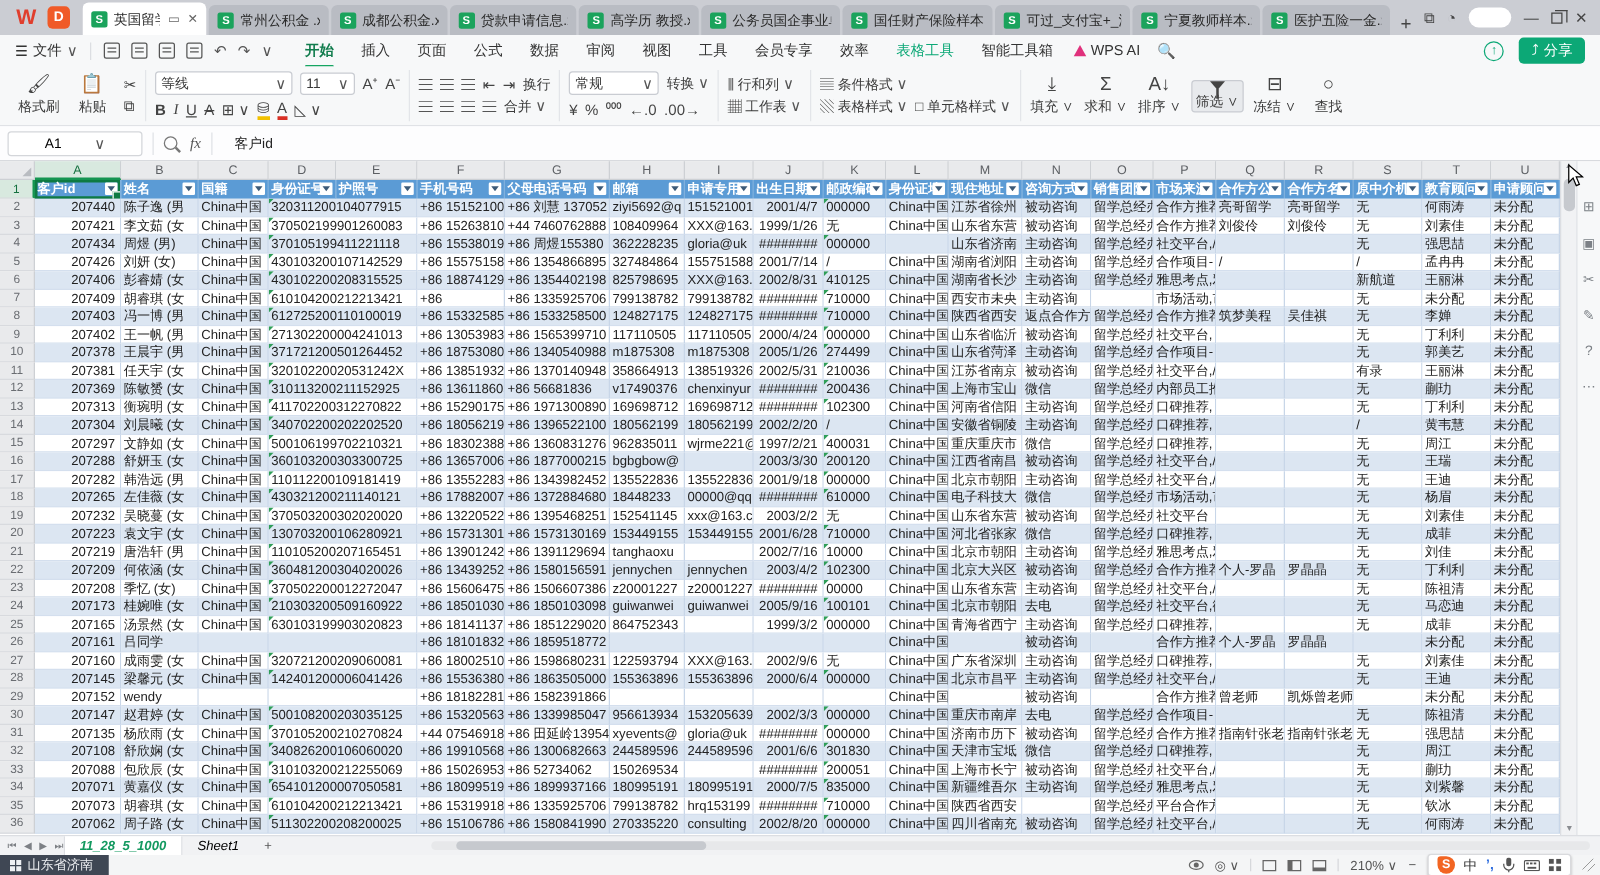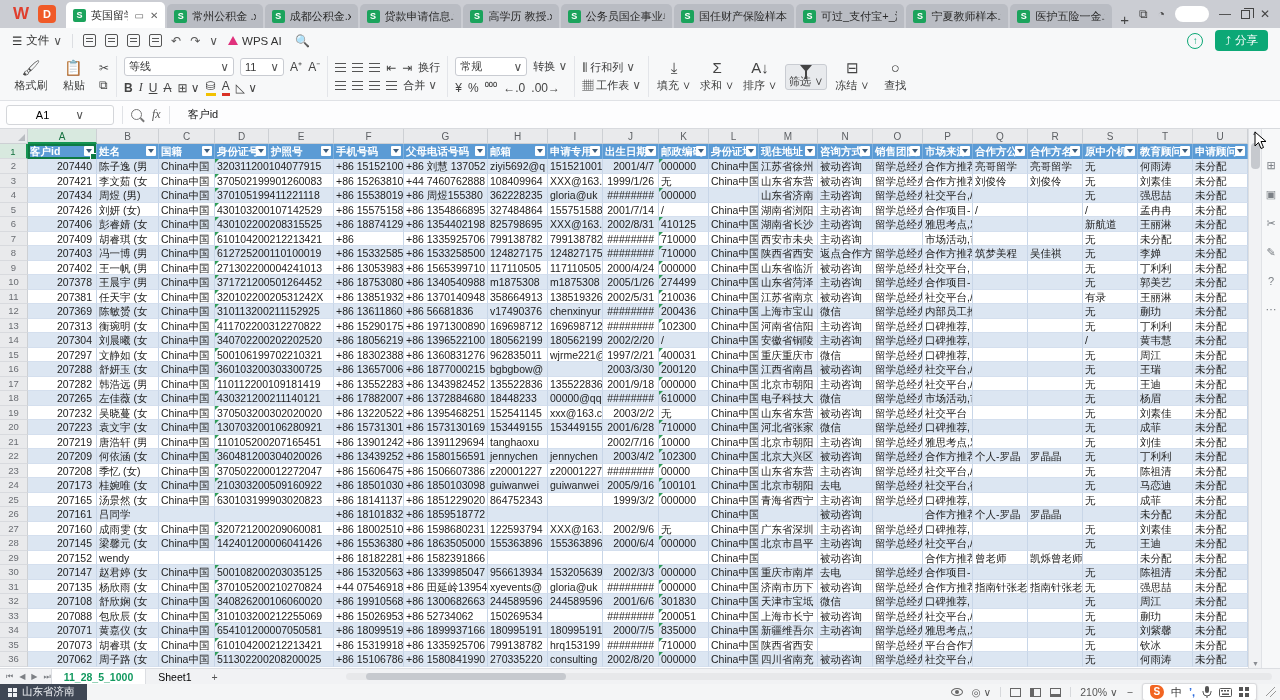--- a/index.html
+++ b/index.html
@@ -86,21 +86,21 @@
   .cell.tri:before { content:''; position:absolute; left:0; top:0; border-top:4px solid #2f9e58; border-right:4px solid transparent; }
   .a1sel { box-shadow:inset 0 0 0 2px #0e7a43; }
   .a1sel:after { content:''; position:absolute; right:-1px; bottom:-1px; width:5px; height:5px; background:#0e7a43; border:1px solid #fff; }
   .vscroll { position:absolute; top:129px; left:1248px; width:13px; height:539px; background:#f1f2f4; border-left:1px solid #dcdee2; font-size:7px; color:#8a8d92; text-align:center; }
   .vthumb { position:absolute; left:2px; top:14px; width:9px; height:26px; background:#c6c9ce; border-radius:4px; }
   .sidebar { position:absolute; top:129px; left:1261px; width:19px; height:539px; background:#f7f8f9; border-left:1px solid #e0e2e6; display:flex; flex-direction:column; align-items:center; gap:16px; padding-top:30px; color:#7c8086; font-size:11px; }
 
   
   .sheetbar { position:absolute; top:668px; left:0; width:1280px; height:16px; background:#f1f2f4; border-top:1px solid #dcdee2; display:flex; align-items:center; font-size:10.5px; }
   .navico { color:#7d8085; font-size:8px; margin-left:6px; }
-  .stab { height:16px; line-height:16px; padding:0 12px; }
+  .stab { height:16px; line-height:16px; padding:0 12px;font-style:italic; }
   .stab.active { background:#fff; color:#12995f; font-weight:bold; border-left:1px solid #dcdee2; border-right:1px solid #dcdee2; }
   .stab.plus { color:#555; padding:0 8px; }
   .hscroll { flex:1; height:9px; margin:0 8px 0 120px; position:relative; }
   .htrack { position:absolute; left:0; right:0; top:1px; height:7px; background:#e7e8ea; border-radius:4px; }
   .hthumb { position:absolute; left:20px; width:200px; top:1px; height:7px; background:#c6c9ce; border-radius:4px; }
 
   
   .statusbar { position:absolute; top:684px; left:0; width:1280px; height:16px; background:#f4f5f6; display:flex; align-items:center; font-size:10.5px; color:#555; }
   .taskpill { height:16px; background:#3f4754; color:#eef0f3; display:flex; align-items:center; gap:5px; padding:0 12px 0 8px; font-size:10.5px; }
   .tgrid { display:inline-block; width:9px; height:9px; background:
@@ -190,20 +190,34 @@
     </div>
     <div class="qicons">
       <span class="qico"></span>
       <span class="qico"></span>
       <span class="qico"></span>
       <span class="qico"></span>
       <span class="arr">↶</span>
       <span class="arr">↷</span>
       <span class="arr">∨</span>
     </div>
+    <div class="menu-items">
+        <span class="mitem act">开始</span>
+        <span class="mitem">插入</span>
+        <span class="mitem">页面</span>
+        <span class="mitem">公式</span>
+        <span class="mitem">数据</span>
+        <span class="mitem">审阅</span>
+        <span class="mitem">视图</span>
+        <span class="mitem">工具</span>
+        <span class="mitem">会员专享</span>
+        <span class="mitem">效率</span>
+        <span class="mitem tool">表格工具</span>
+        <span class="mitem">智能工具箱</span>
+      </div>
     <span class="ai-logo"></span>
     <span class="mitem">WPS AI</span>
     <span class="arr" style="margin-left:14px">🔍</span>
     <div class="mright">
       <span class="upico">↑</span>
       <span class="sharebtn">
         <span>⤴</span>
         <span>分享</span>
       </span>
     </div>
@@ -284,20 +298,29 @@
           <span class="tglyph">⁰⁰⁰</span>
           <span class="tglyph">←.0</span>
           <span class="tglyph">.00→</span>
         </div>
       </div>
     </div>
     <div class="rgroup">
       <div class="stack2">
         <span>⫼ <span>行和列</span> <span class="arr">∨</span></span>
         <span>▦ <span>工作表</span> <span class="arr">∨</span></span>
+      </div>
+    </div>
+    <div class="rgroup">
+      <div class="stack2">
+        <span>▤ <span>条件格式</span> <span class="arr">∨</span></span>
+        <div class="srow">
+          <span>▧ <span>表格样式</span> <span class="arr">∨</span></span>
+          <span>□ <span>单元格样式</span> <span class="arr">∨</span></span>
+        </div>
       </div>
     </div>
     <div class="rgroup" style="border-right:none">
       <div class="bigbtn">
           <span class="bico">⤓</span>
           <span><span>填充</span> ∨</span>
         </div>
       <div class="bigbtn">
           <span class="bico">Σ</span>
           <span><span>求和</span> ∨</span>

